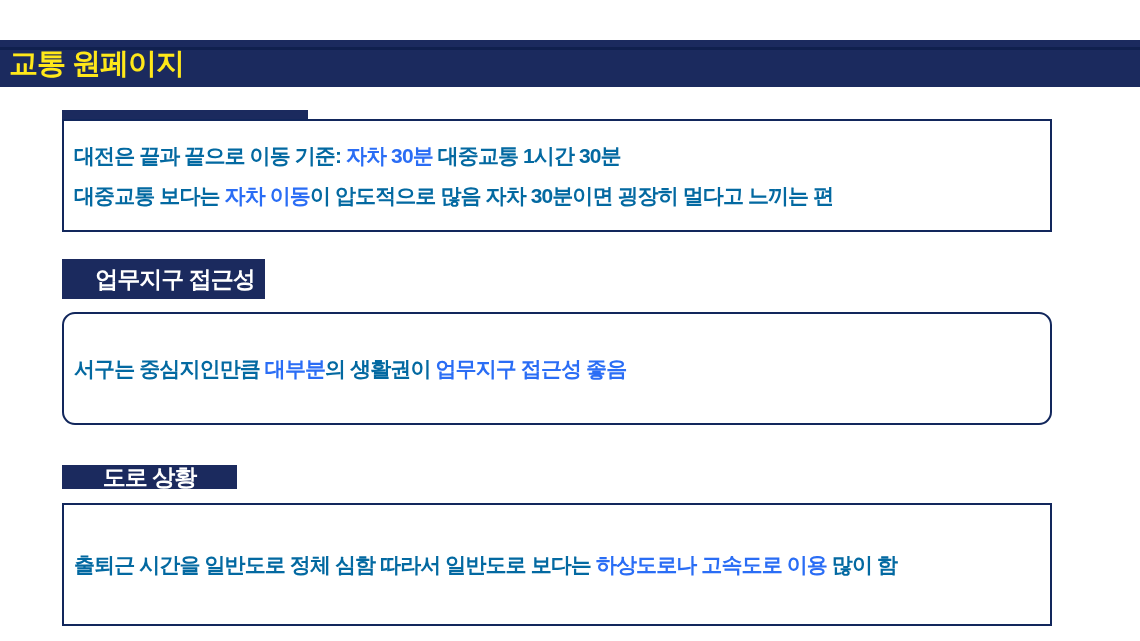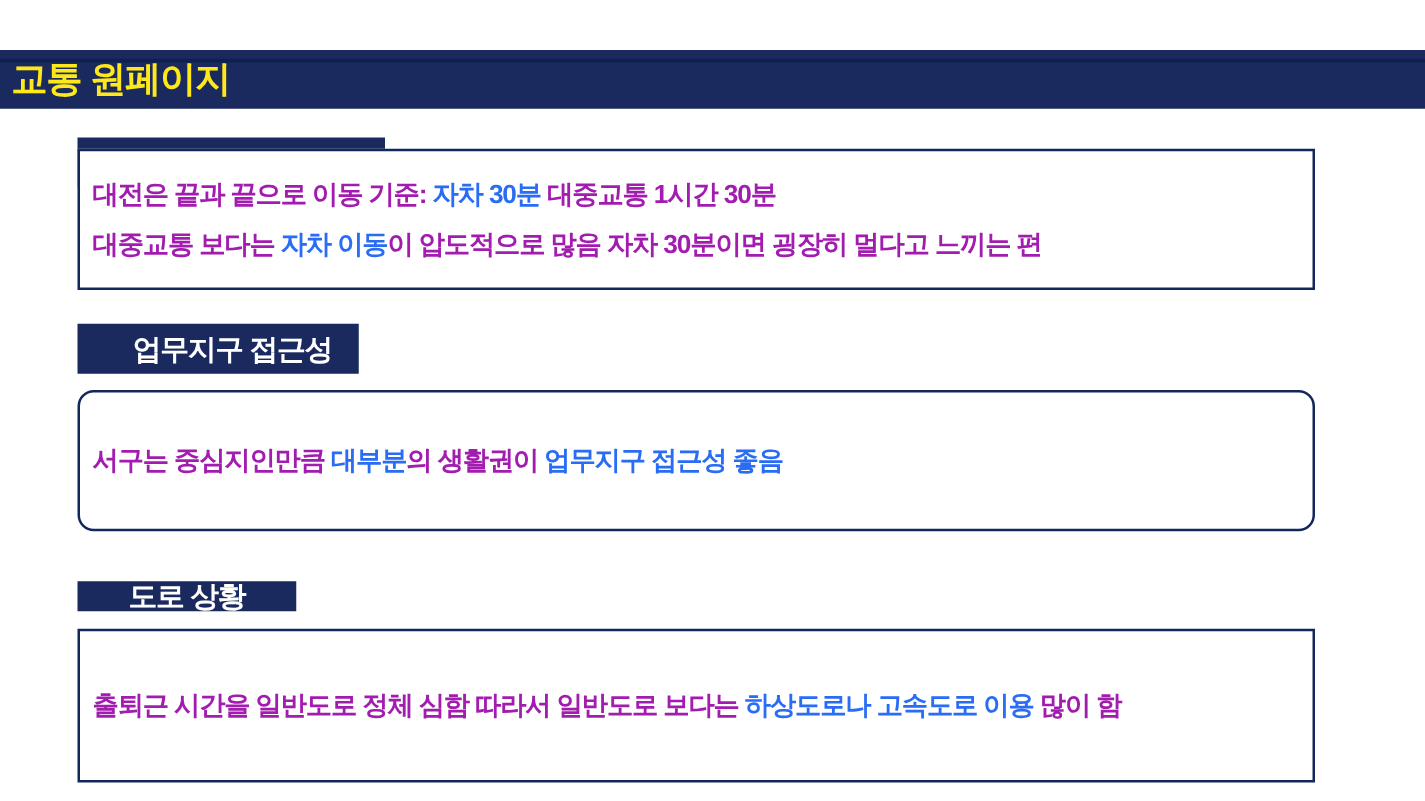--- a/index.html
+++ b/index.html
@@ -76,29 +76,29 @@
     font-weight: bold;
     letter-spacing: -0.9px;
     color: #111111;
     white-space: nowrap;
     line-height: 1.0;
   }
   .line + .line {
     margin-top: 19px;
   }
   .seg { white-space: pre; }
-  .seg.black { color: #a21caf; }
+  .seg.black { color: #0369a1; }
   .seg.blue  { color: #2a6df5; text-align: center; }
   .seg.red   { color: #fa0f0f; }
 
   
   #chip-1 { left: 62px;  top: 66px;  width: 246px; height: 40px; margin-top: 44px; }
   #box-1  { left: 62px;  top: 119px; width: 990px; height: 113px; }
 
-  #chip-2 { left: 62px;  top: 259px; width: 225px; height: 40px; padding-left: 23px; }
+  #chip-2 { left: 62px;  top: 259px; width: 203px; height: 40px; padding-left: 23px; }
   #box-2  { left: 62px;  top: 312px; width: 990px; height: 113px; border-radius: 13px; }
 
   #chip-3 { left: 62px;  top: 465px; width: 175px; height: 24px; text-align: center; }
   #box-3  { left: 62px;  top: 503px; width: 990px; height: 123px; }
 </style>
 </head>
 <body>
 
 <div class="title-bar">
   <span class="title-text">교통 원페이지</span>

